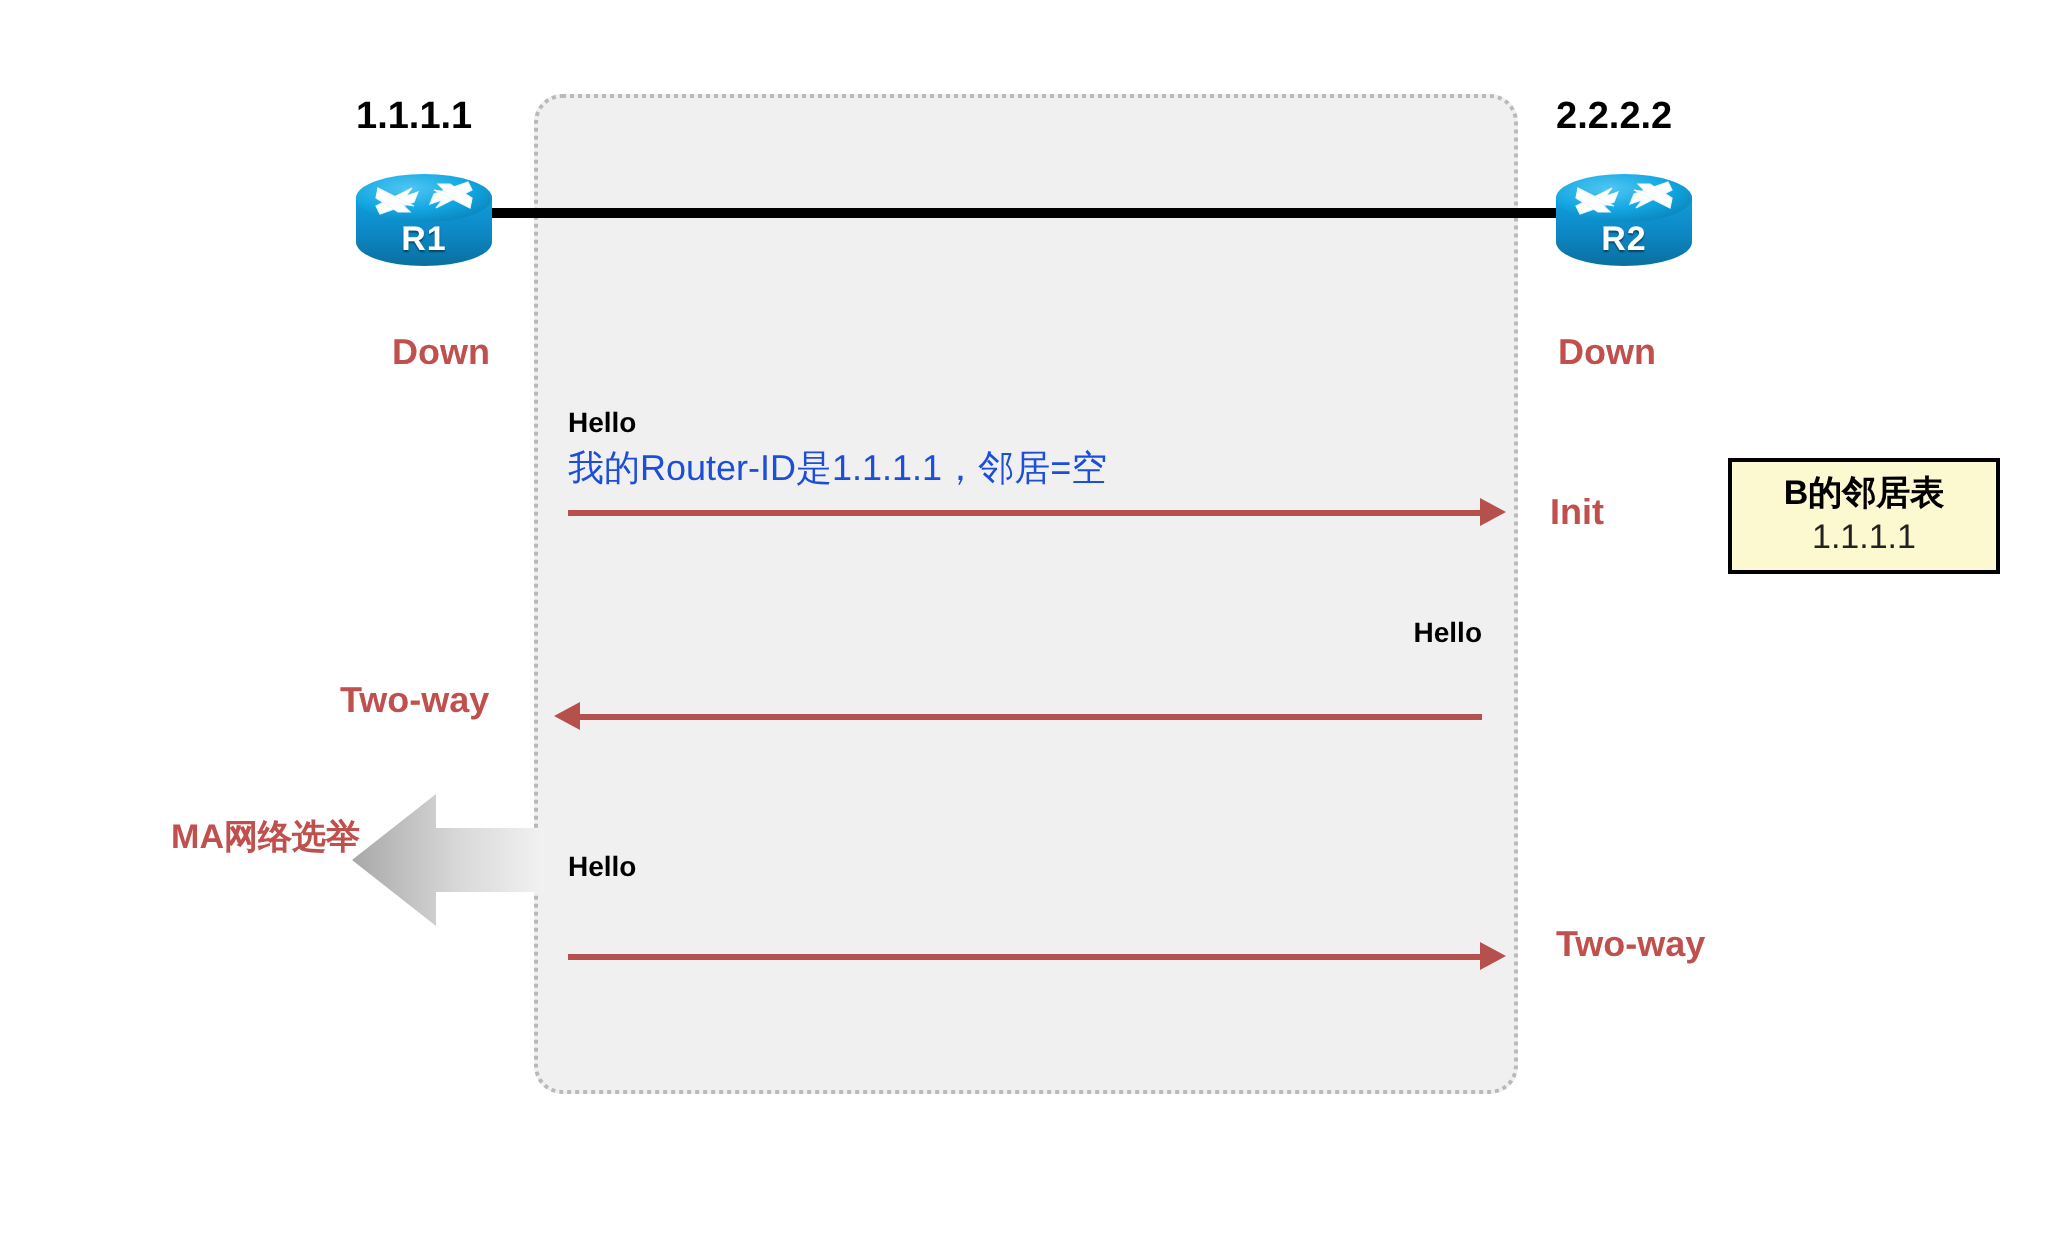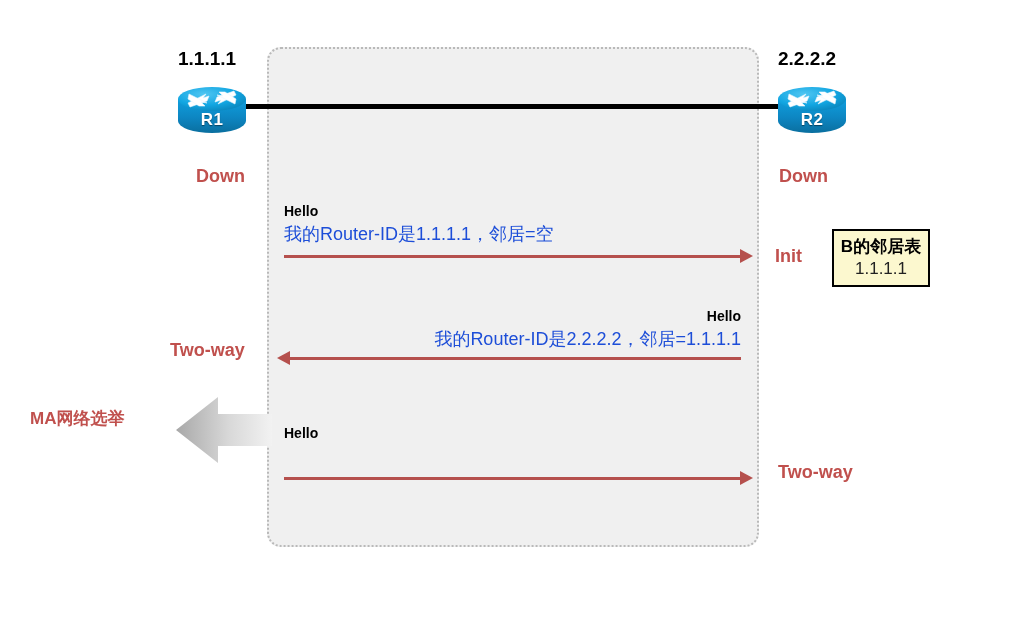--- a/index.html
+++ b/index.html
@@ -146,21 +146,21 @@
     left: 176px;
     top: 392px;
     width: 96px;
     height: 76px;
   }
   .big-arrow-label {
     position: absolute;
     left: 30px;
     top: 407px;
     width: 150px;
-    text-align: left;
+    text-align: right;
     font-size: 17px;
     font-weight: bold;
     color: #c0504d;
     line-height: 24px;
     white-space: nowrap;
   }
 
   
   .watermark {
     position: absolute;
@@ -243,32 +243,31 @@
 
   <div class="msg" style="left:284px; top:200px;">
     <div class="title">Hello</div>
     <div class="detail">我的Router-ID是1.1.1.1，邻居=空</div>
   </div>
   <div class="arrow-line" style="left:284px; top:255px; width:456px;"></div>
   <div class="arrow-head r" style="left:740px; top:249px;"></div>
 
   <div class="msg right-align" style="left:300px; top:305px; width:441px;">
     <div class="title">Hello</div>
-    <div class="detail">我的Router-ID是2.2.2.2，邻居=1.1.1.1</div>
   </div>
   <div class="arrow-line" style="left:290px; top:357px; width:451px;"></div>
   <div class="arrow-head l" style="left:277px; top:351px;"></div>
 
   <div class="msg" style="left:284px; top:422px;">
     <div class="title">Hello</div>
   </div>
   <div class="arrow-line" style="left:284px; top:477px; width:456px;"></div>
   <div class="arrow-head r" style="left:740px; top:471px;"></div>
 
-  <div class="note-box" style="left:832px; top:229px; width:98px; height:58px;">
+  <div class="note-box" style="left:864px; top:229px; width:136px; height:58px;">
     <div class="nb-title">B的邻居表</div>
     <div class="nb-value">1.1.1.1</div>
   </div>
 
   <div class="big-arrow">
     <svg viewBox="0 0 96 76" xmlns="http://www.w3.org/2000/svg" width="96" height="76">
       <defs>
         <linearGradient id="greyGrad" x1="0" y1="0" x2="1" y2="0">
           <stop offset="0%" stop-color="#a8a8a8"></stop>
           <stop offset="55%" stop-color="#d8d8d8"></stop>

